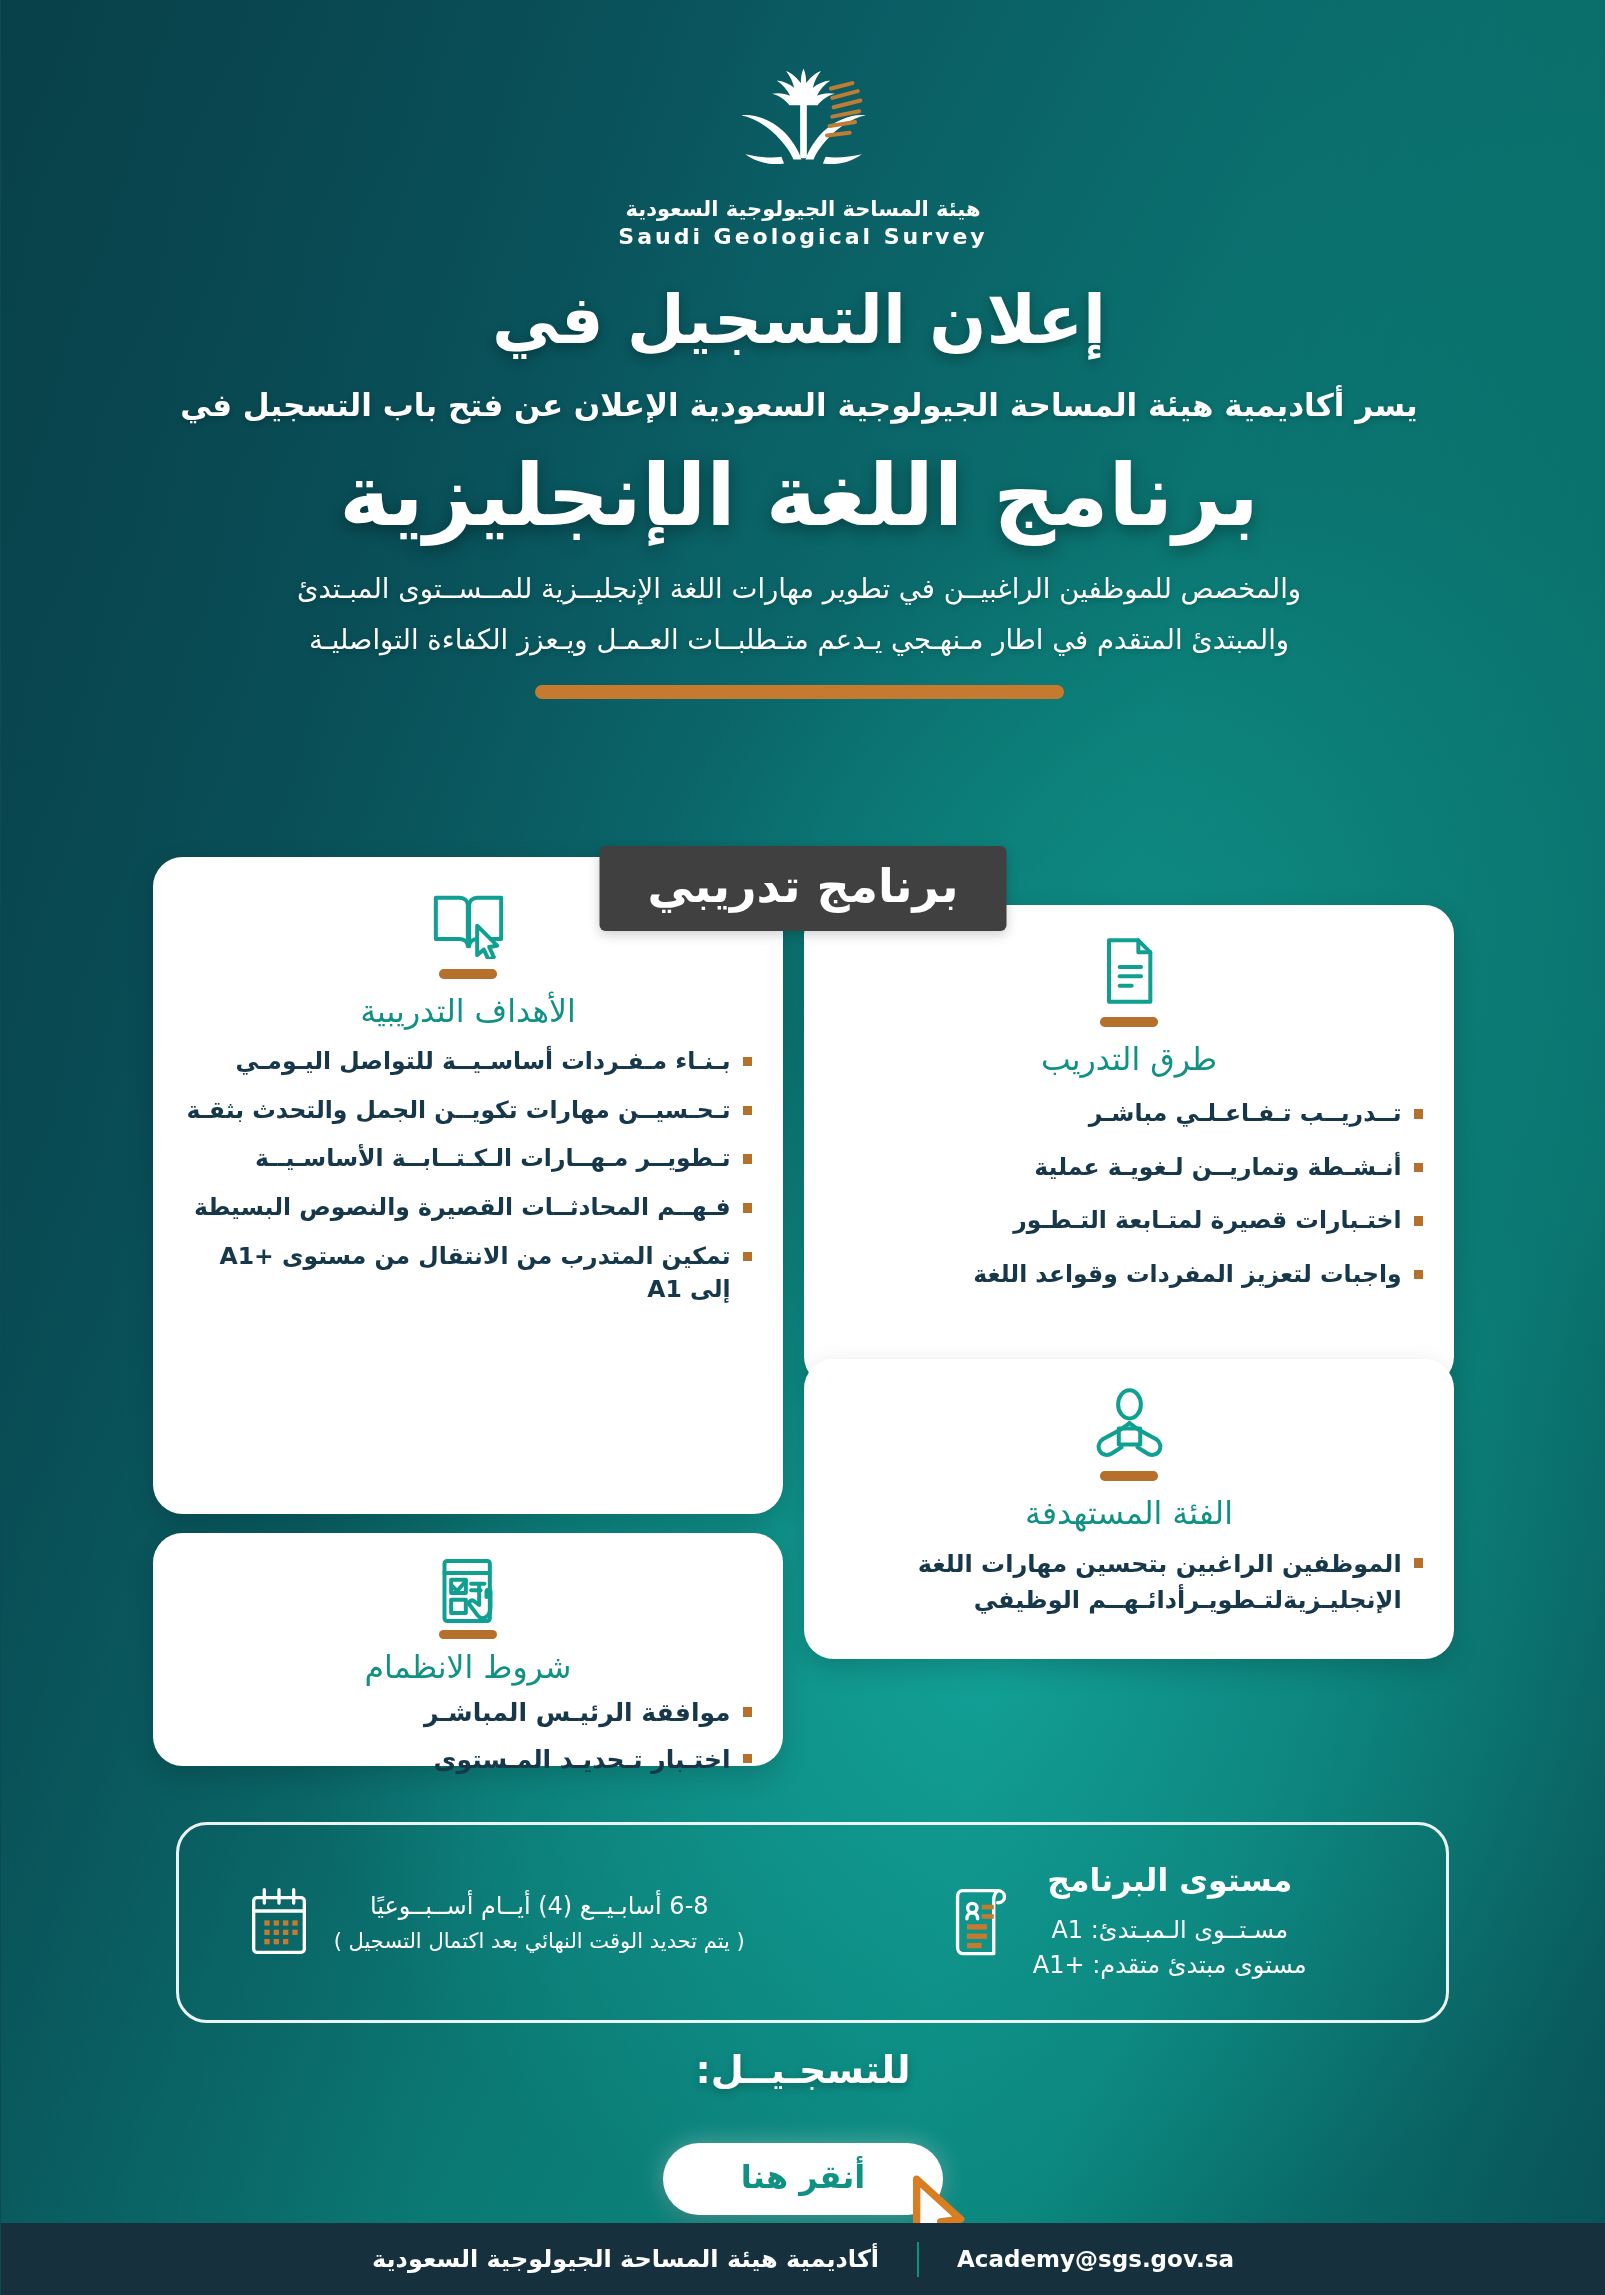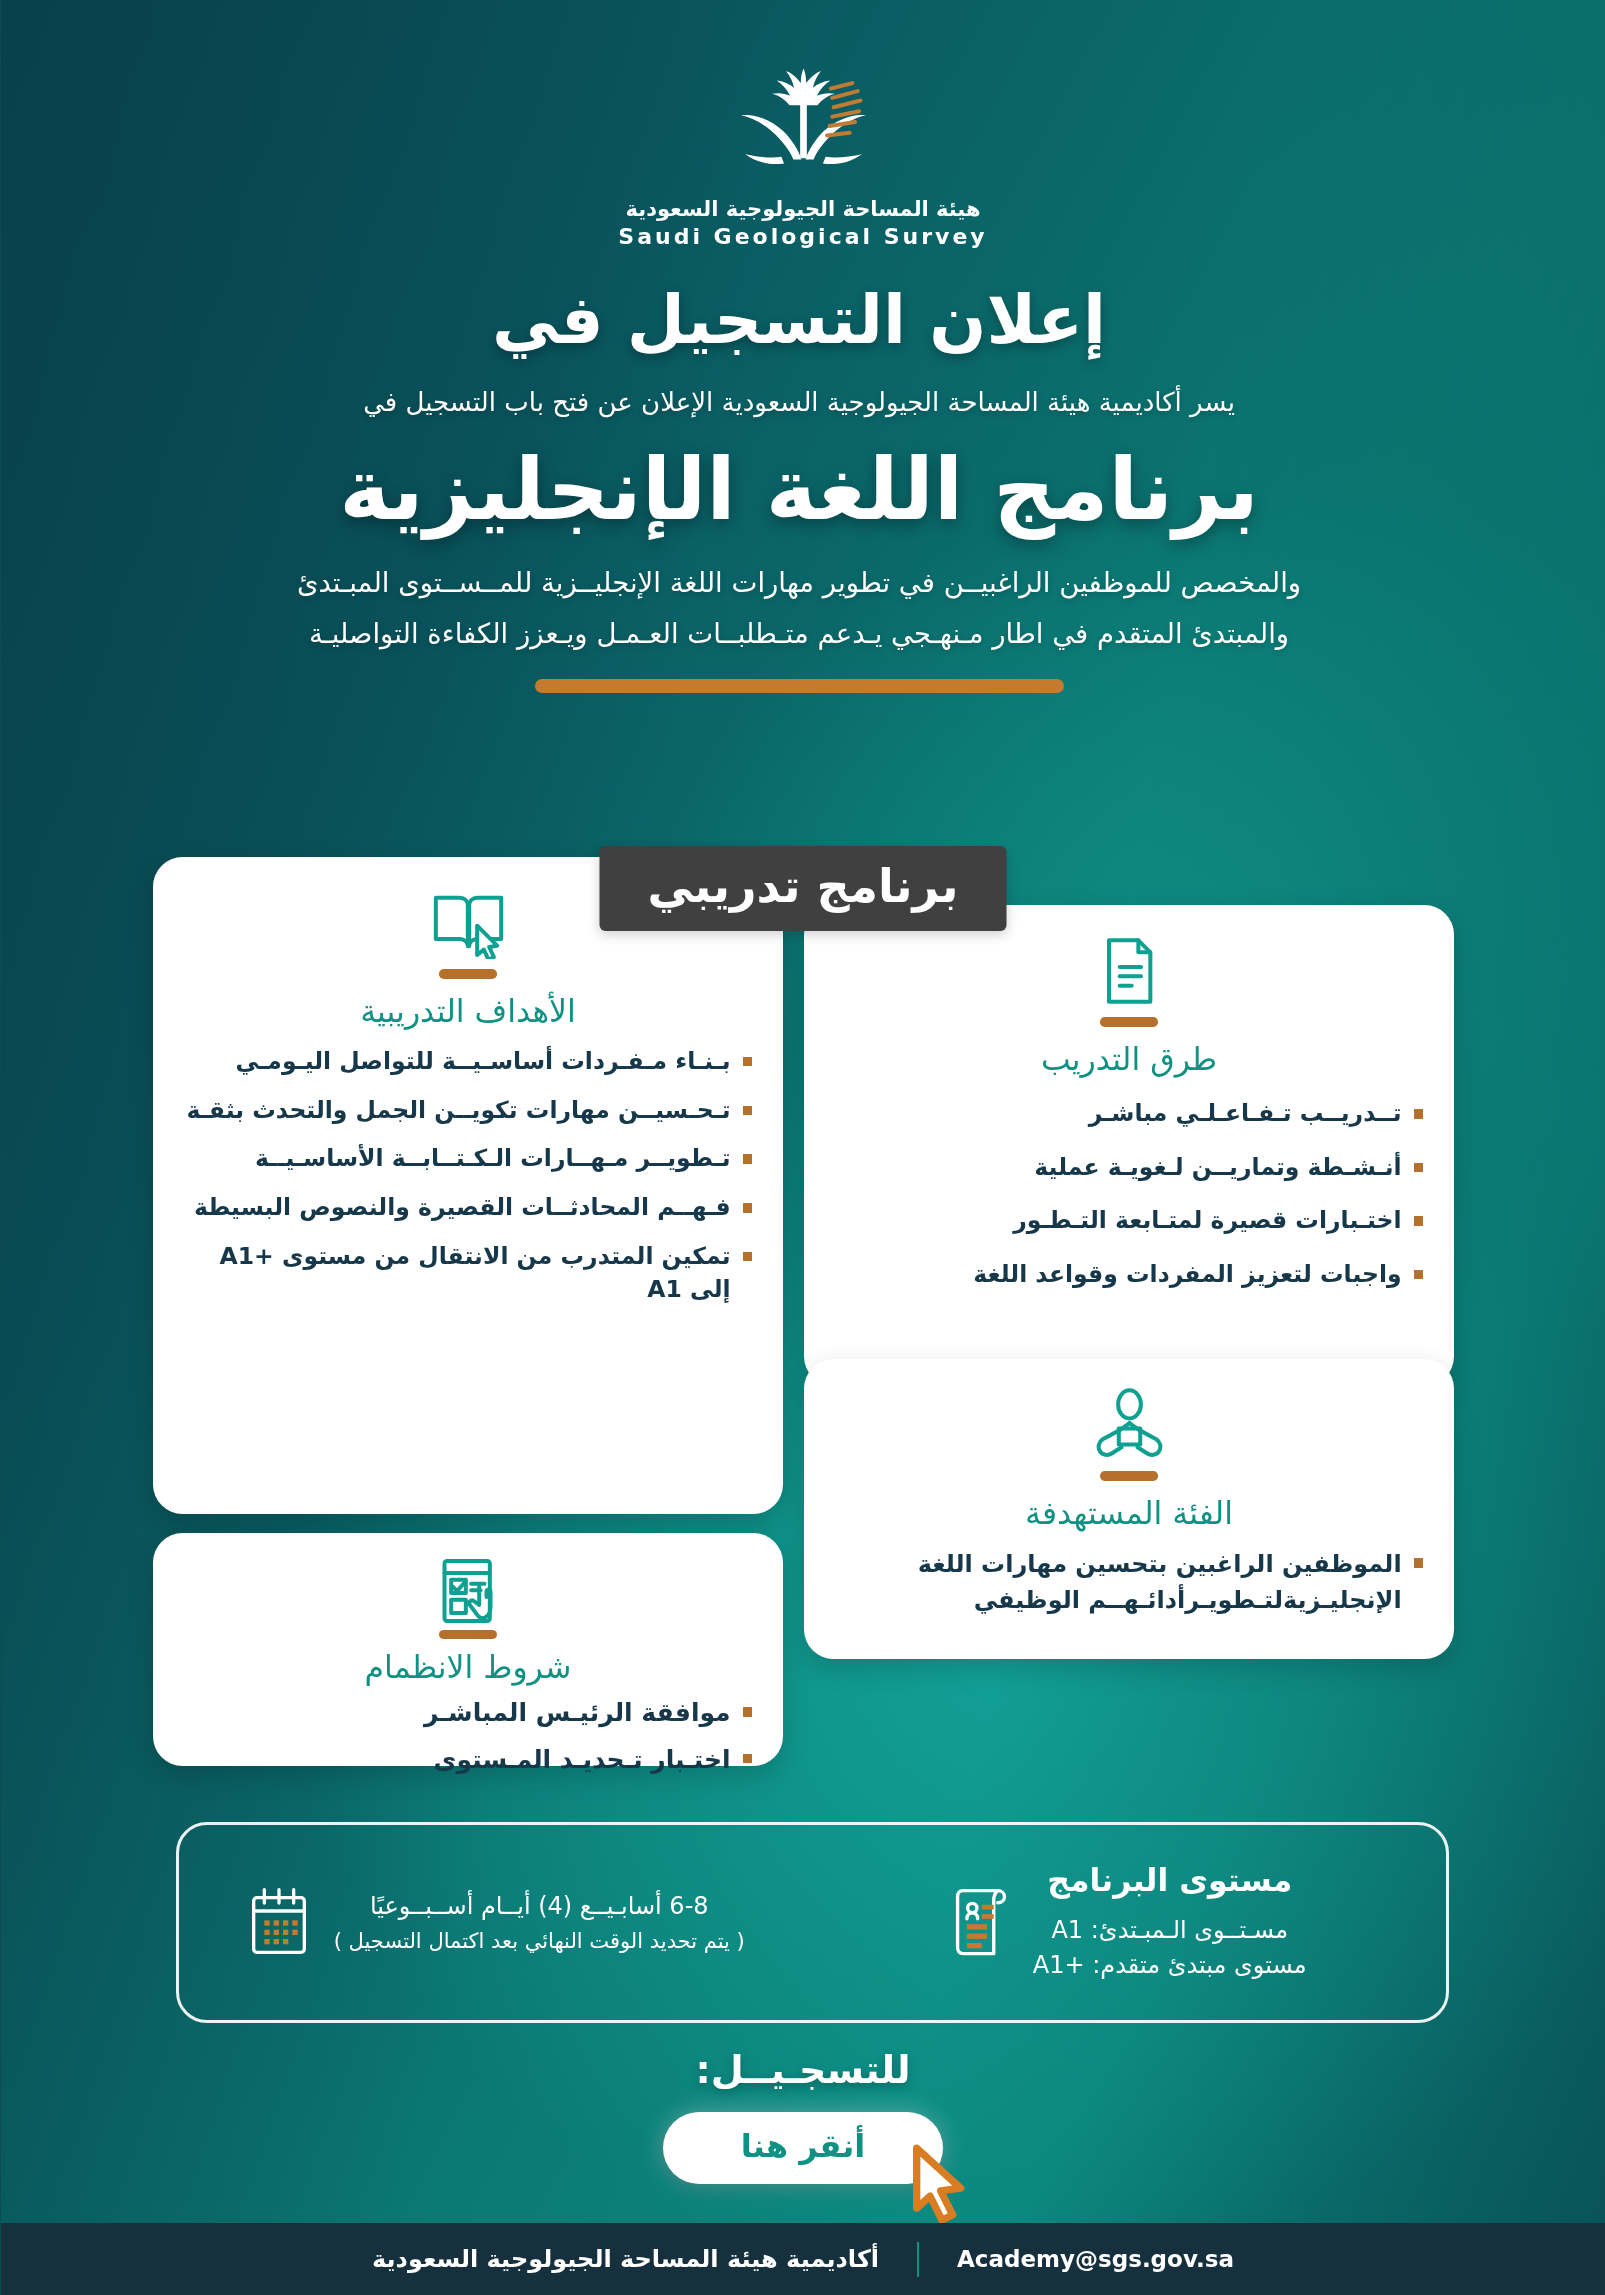--- a/index.html
+++ b/index.html
@@ -42,21 +42,21 @@
     margin-top:3.4px; direction:ltr;
   }
 
   
   .hdr{ position:absolute; left:0; right:8px; top:285px; text-align:center; }
   .hdr-title{
     color:#ffffff; font-size:67px; font-weight:800; letter-spacing:-0.7px;
     text-shadow:0 4px 12px rgba(0,0,0,.30); line-height:1.05;
   }
   .hdr-sub{
-    color:#ffffff; font-size:26px; font-weight:400; margin-top:32px;
+    color:#ffffff; font-size:31px; font-weight:700; margin-top:32px;
     text-shadow:0 2px 6.7px rgba(0,0,0,.22);
   }
   .hdr-main{
     color:#ffffff; font-size:86px; font-weight:800; margin-top:25.5px;
     letter-spacing:-1.3px; text-shadow:0 5.4px 16px rgba(0,0,0,.34); line-height:1.08;
   }
   .hdr-desc{
     color:#ffffff; font-size:27.5px; font-weight:500; line-height:1.62;
     margin:24px auto 0; max-width:1314px; text-shadow:0 2px 6.7px rgba(0,0,0,.20);
   }
@@ -129,20 +129,21 @@
   .cta-label{
     color:#ffffff; font-size:38px; font-weight:800; text-shadow:0 2.7px 8px rgba(0,0,0,.25);
   }
   .cta-btnwrap{ position:relative; display:inline-block; margin-top:20px; }
   .cta-btn{
     display:inline-block; background:#ffffff; color:#0f9183;
     font-size:32px; font-weight:800; padding:14.7px 78px 19px;
     border:none; border-radius:38px; cursor:pointer;
     box-shadow:0 0 23px rgba(255,255,255,.34), 0 5.4px 14.7px rgba(0,0,0,.18);
     font-family:inherit;
+    margin-top:31px;
   }
   .cursor-arrow{
     position:absolute; right:-31px; bottom:-39px; width:64px; height:79px; pointer-events:none;
   }
 
   
   .footer{
     position:absolute; left:0; bottom:0; width:1606px; height:72px;
     background:#16313d; display:flex; align-items:center; justify-content:center; gap:38px;
   }

